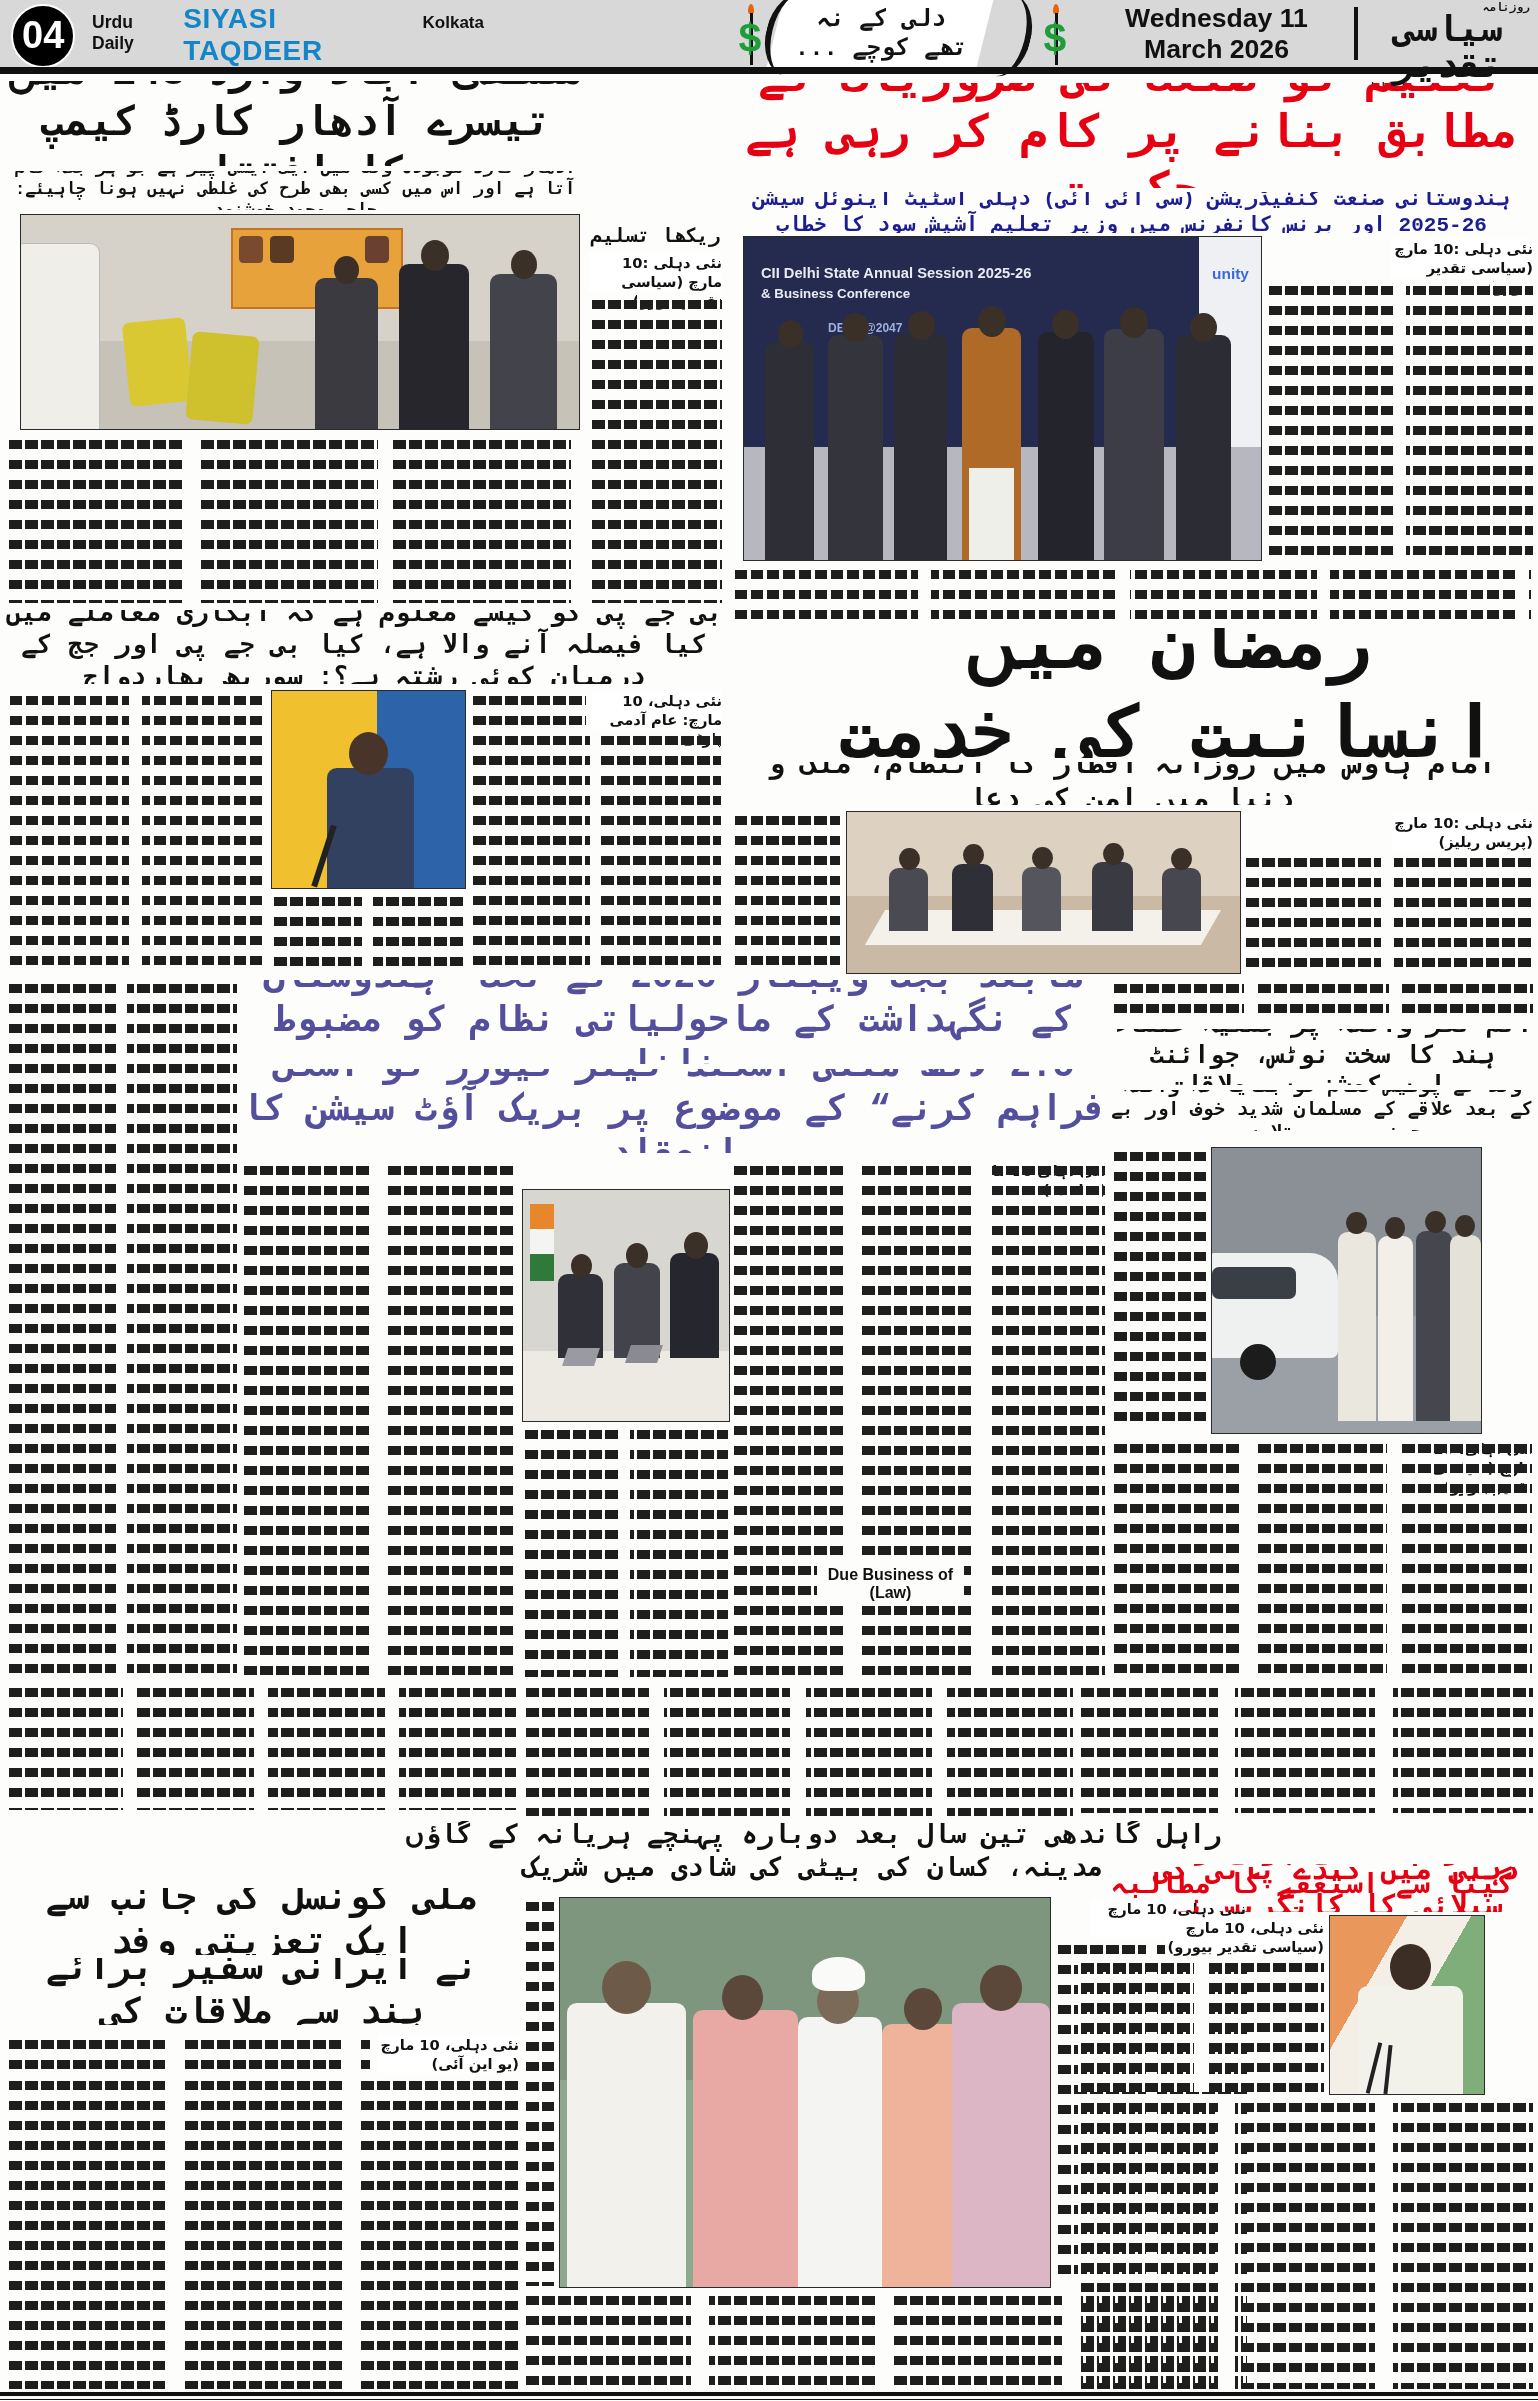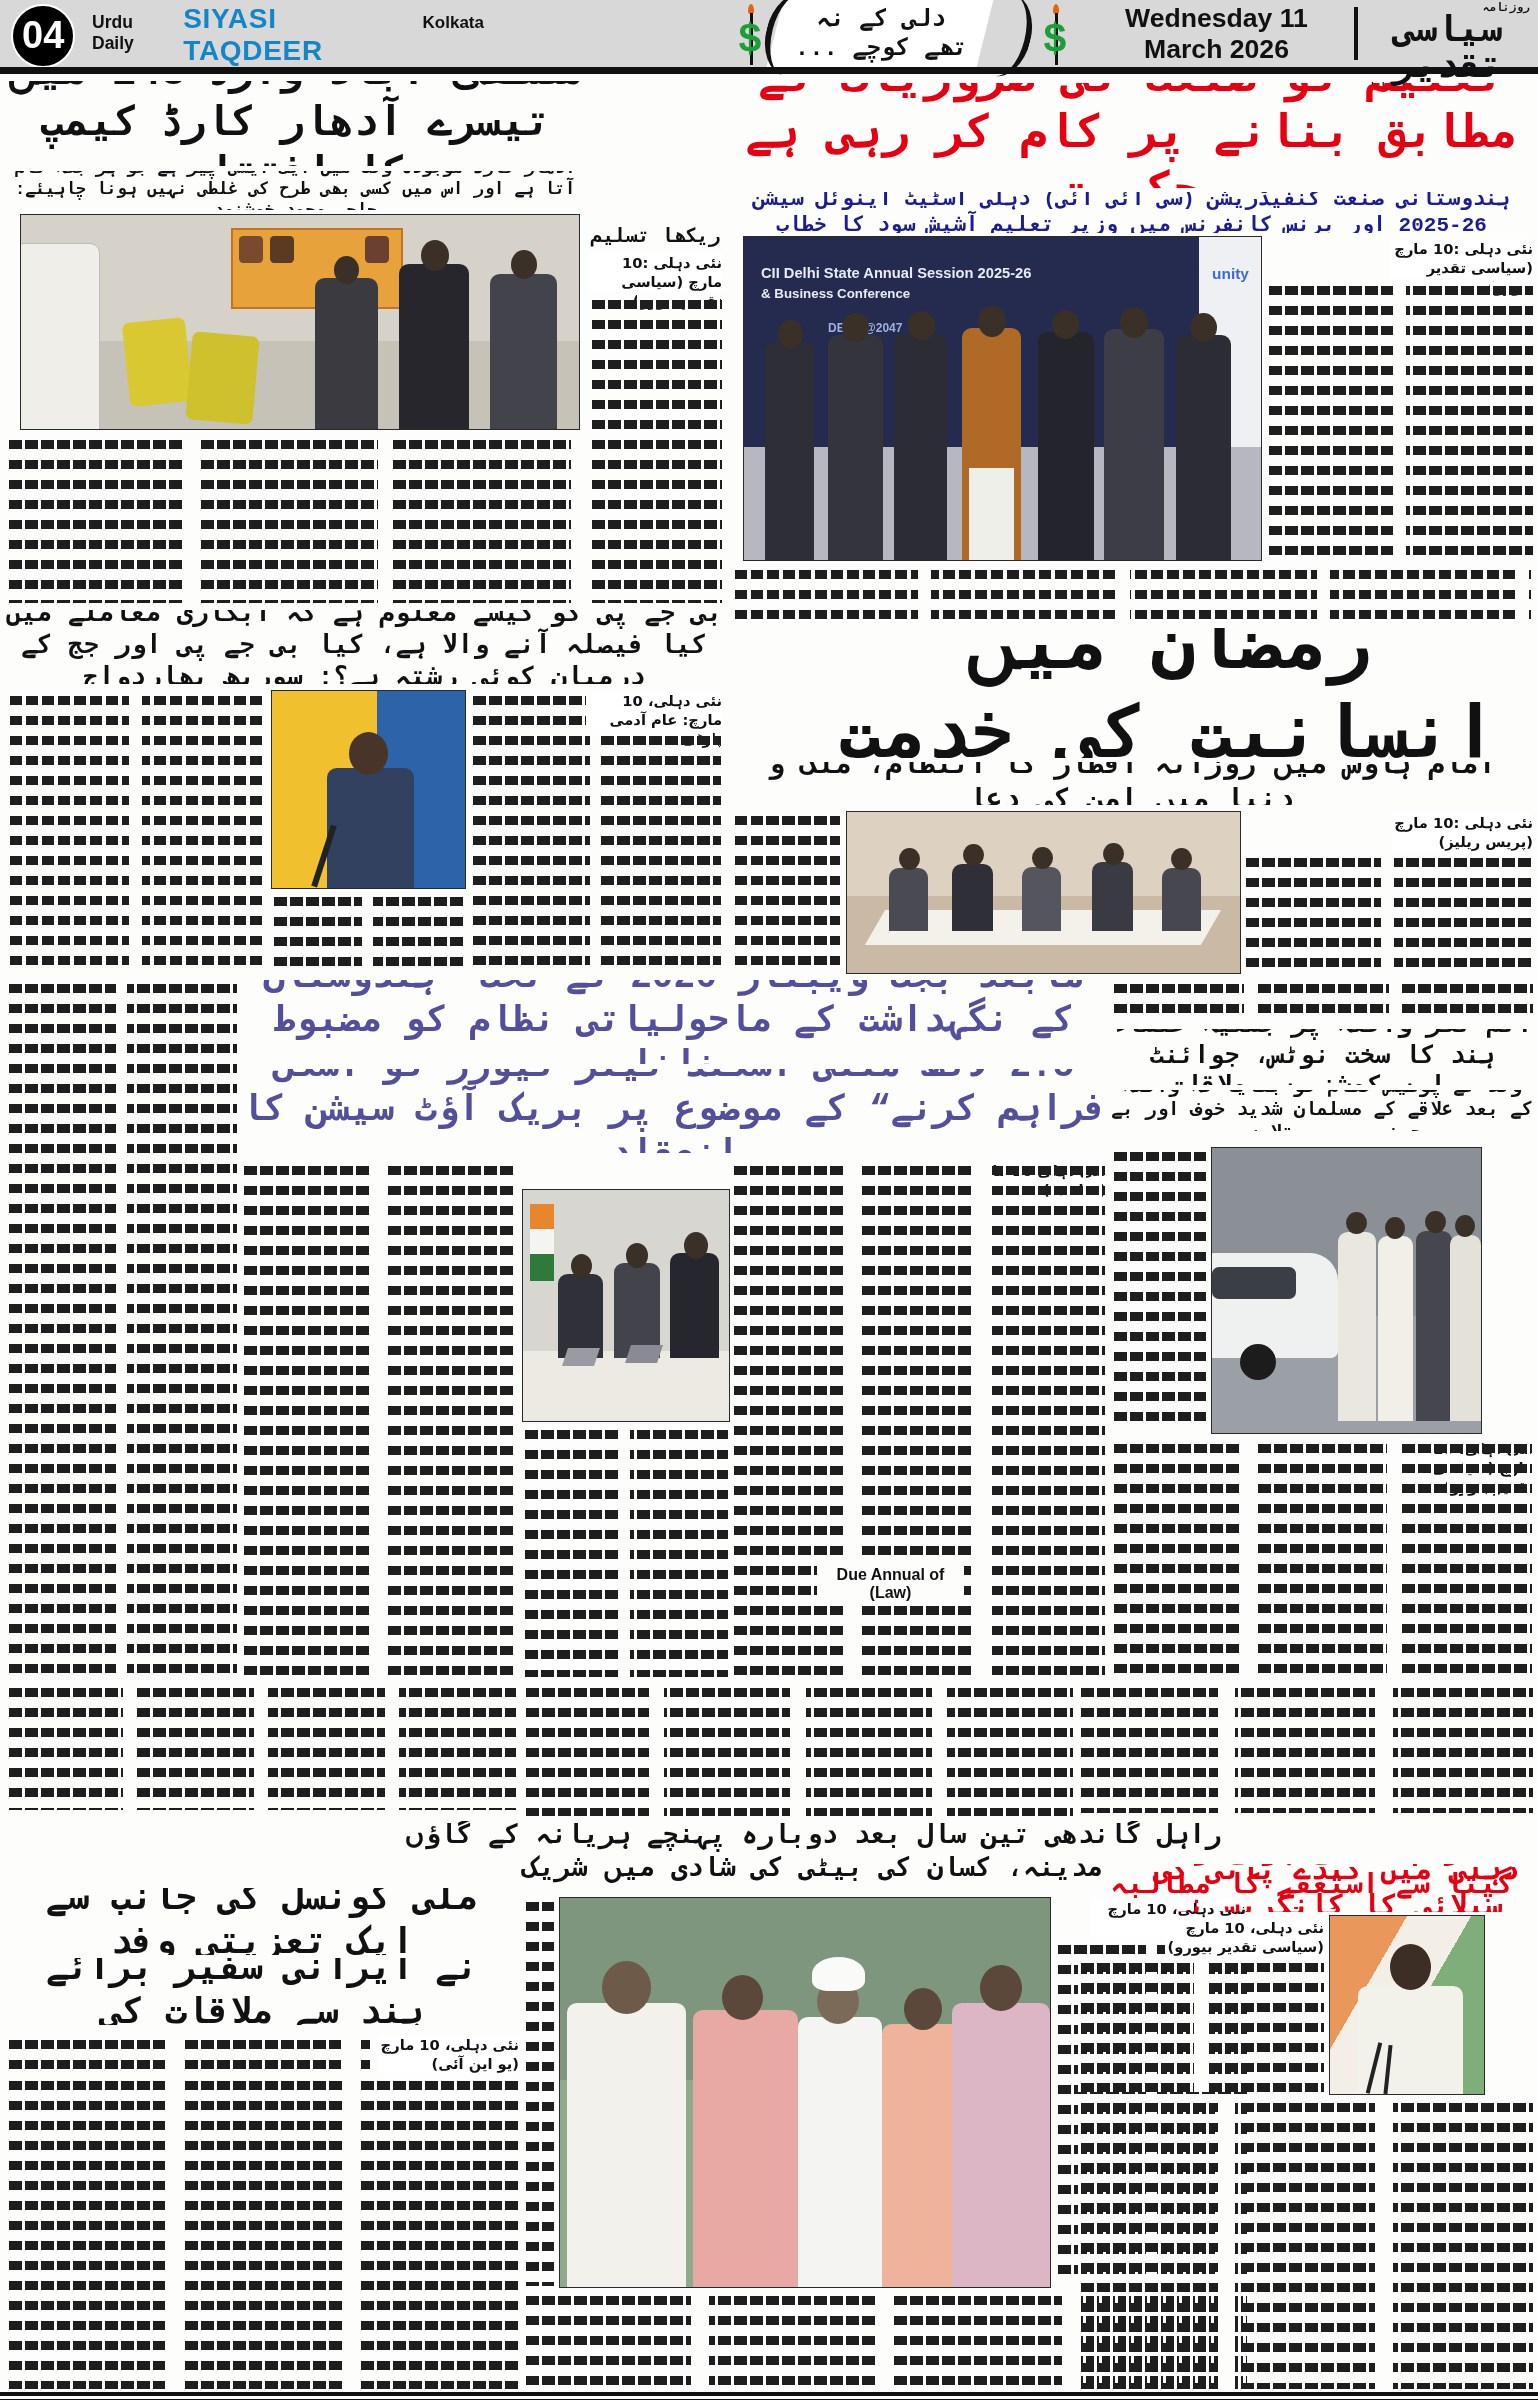--- a/index.html
+++ b/index.html
@@ -196,21 +196,21 @@
       <div class="fig" style="left:35px;top:84px;width:45px;height:84px;background:#303038;"></div>
       <div class="fig" style="left:91px;top:73px;width:46px;height:95px;background:#43434b;"></div>
       <div class="fig" style="left:147px;top:63px;width:49px;height:105px;background:#26262e;"></div>
       <div class="head" style="left:48px;top:64px;width:21px;height:24px;"></div>
       <div class="head" style="left:103px;top:53px;width:22.4px;height:25px;"></div>
       <div class="head" style="left:161px;top:42px;width:24px;height:26.6px;"></div>
       <div class="abs" style="left:42px;top:158px;width:32px;height:18px;background:#9a9aa2;transform:skewX(-18deg);"></div>
       <div class="abs" style="left:105px;top:155px;width:32px;height:18px;background:#8a8a92;transform:skewX(-18deg);"></div>
     </div>
     <div class="abs tx" style="left:522px;top:1425px;width:206px;height:252px;--colw:98px;--gut:9.8px;"></div>
-    <div class="abs ctr en" style="left:817px;top:1561px;width:147px;height:45px;background:#fdfdfc;font-size:16px;font-weight:bold;">Due Annual of (Law)</div>
+    <div class="abs ctr en" style="left:817px;top:1561px;width:147px;height:45px;background:#fdfdfc;font-size:16px;font-weight:bold;">Due Business of (Law)</div>
   </section>
 
   <section>
     <div class="abs tx" style="left:1111px;top:979px;width:422px;height:45px;--colw:133px;--gut:12px;"></div>
     <div class="abs ctr ur hl" style="left:1111px;top:1029px;width:422px;height:56px;font-size:25px;">اتم نگر واقعہ پر جمعیۃ علماء ہند کا سخت نوٹس، جوائنٹ پولیس کمشنر سے ملاقات</div>
     <div class="abs ctr ur hl" style="left:1111px;top:1090px;width:422px;height:41px;font-size:19px;">وفد نے پولیس حکام کو بتایا کہ واقعہ کے بعد علاقے کے مسلمان شدید خوف اور بے چینی میں مبتلا ہیں</div>
 
     <div class="abs photo" style="left:1211px;top:1147px;width:269px;height:285px;background:#9aa0a6;">
       <div class="abs" style="left:0;top:0;width:269px;height:168px;background:#8a9096;"></div>
       <div class="abs" style="left:-14px;top:105px;width:140px;height:105px;background:#eff0f0;border-radius:17px 28px 7px 7px;"></div>

